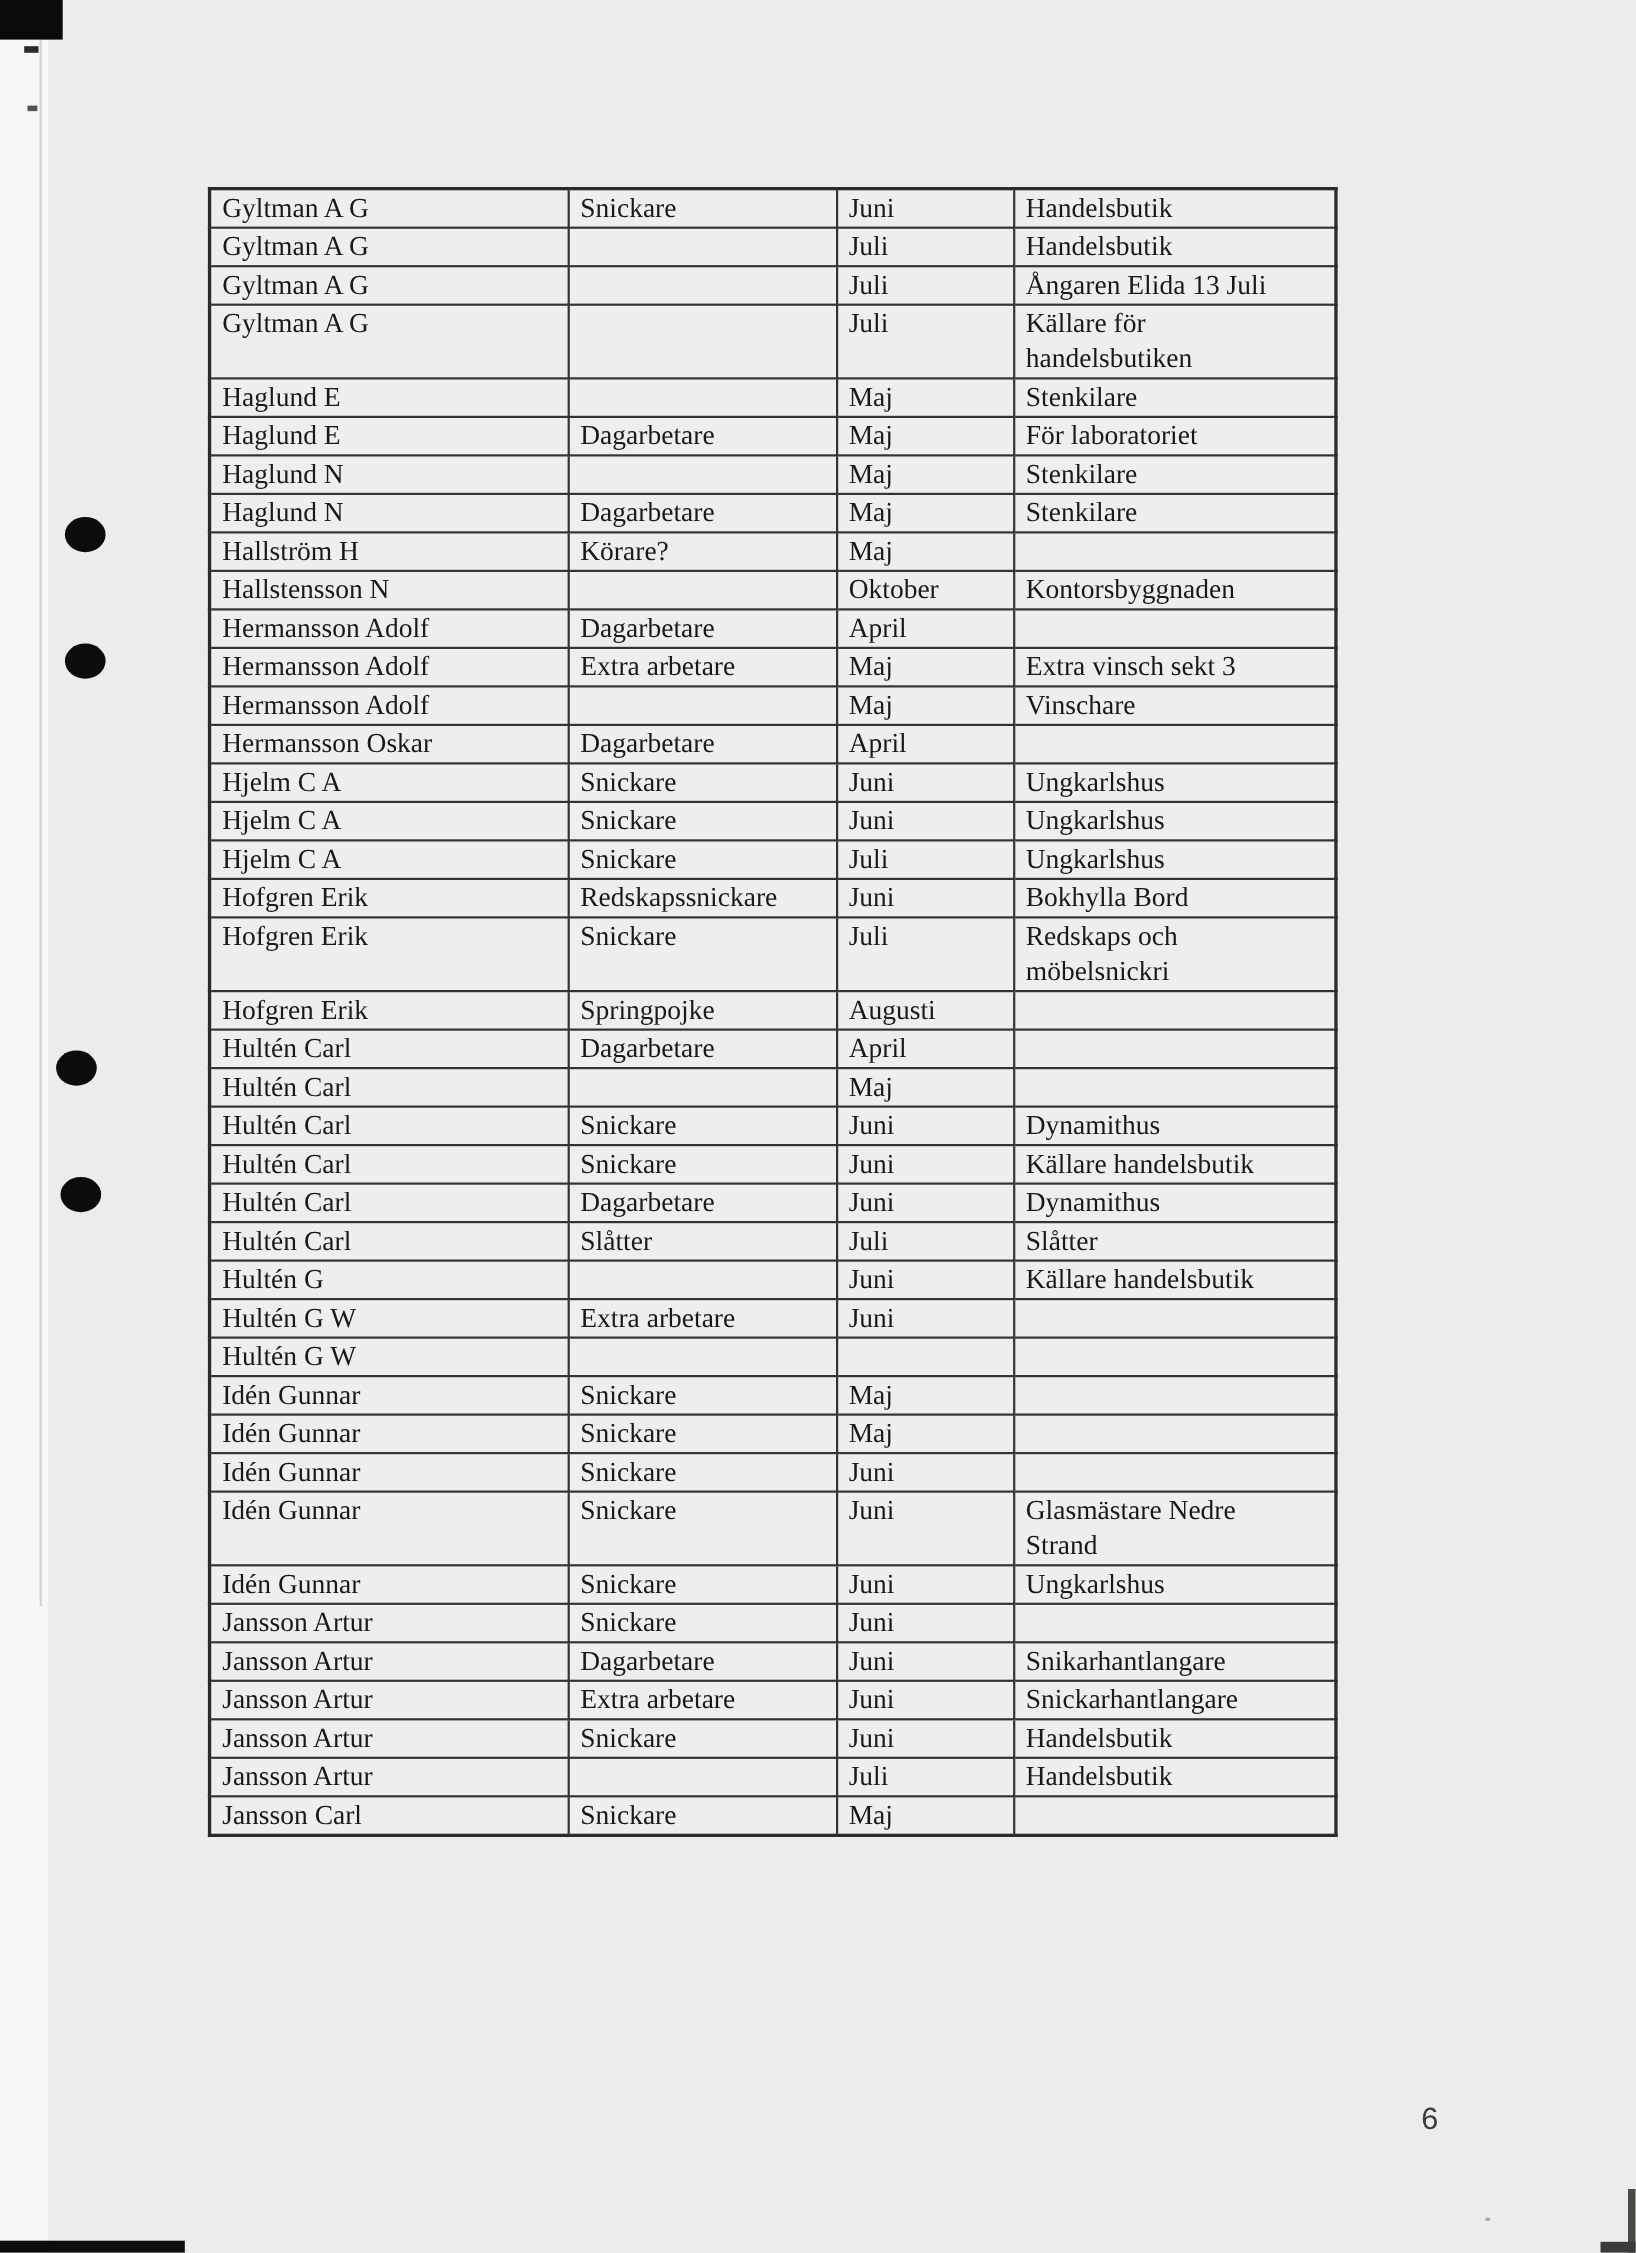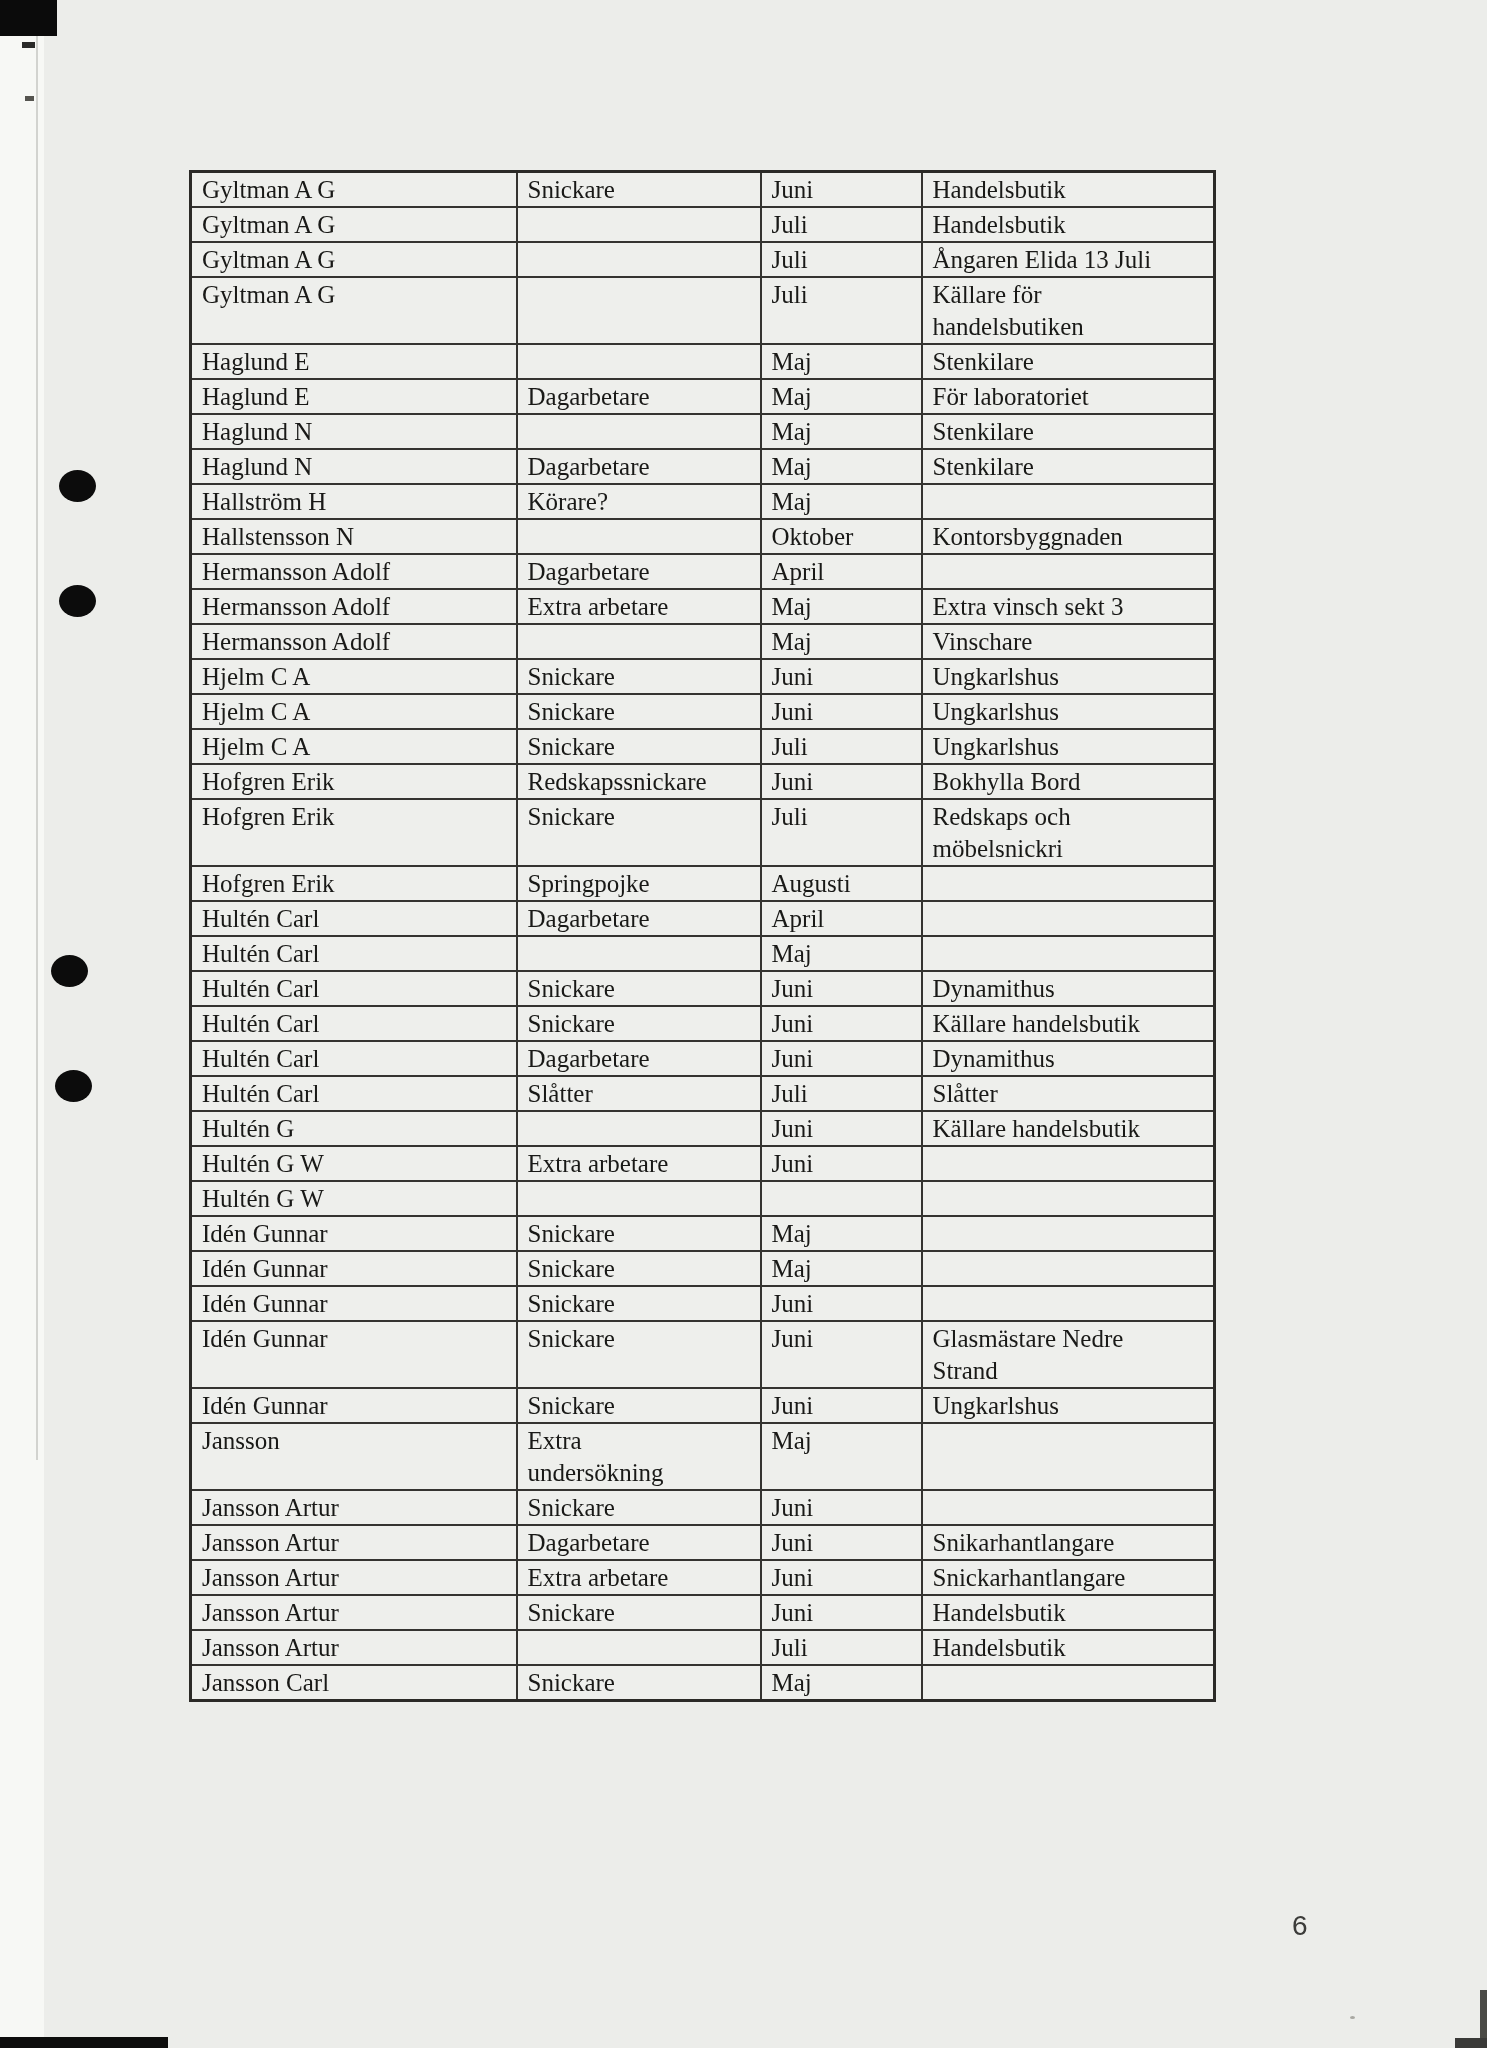--- a/index.html
+++ b/index.html
@@ -203,20 +203,26 @@
         <td>Maj</td>
         <td>Extra vinsch sekt 3</td>
       </tr>
       <tr>
         <td>Hermansson Adolf</td>
         <td></td>
         <td>Maj</td>
         <td>Vinschare</td>
       </tr>
       <tr>
+        <td>Hermansson Oskar</td>
+        <td>Dagarbetare</td>
+        <td>April</td>
+        <td></td>
+      </tr>
+      <tr>
         <td>Hjelm C A</td>
         <td>Snickare</td>
         <td>Juni</td>
         <td>Ungkarlshus</td>
       </tr>
       <tr>
         <td>Hjelm C A</td>
         <td>Snickare</td>
         <td>Juni</td>
         <td>Ungkarlshus</td>
@@ -323,27 +329,20 @@
         <td>Snickare</td>
         <td>Juni</td>
         <td>Glasmästare Nedre
 Strand</td>
       </tr>
       <tr>
         <td>Idén Gunnar</td>
         <td>Snickare</td>
         <td>Juni</td>
         <td>Ungkarlshus</td>
-      </tr>
-      <tr>
-        <td>Jansson</td>
-        <td>Extra
-undersökning</td>
-        <td>Maj</td>
-        <td></td>
       </tr>
       <tr>
         <td>Jansson Artur</td>
         <td>Snickare</td>
         <td>Juni</td>
         <td></td>
       </tr>
       <tr>
         <td>Jansson Artur</td>
         <td>Dagarbetare</td>

